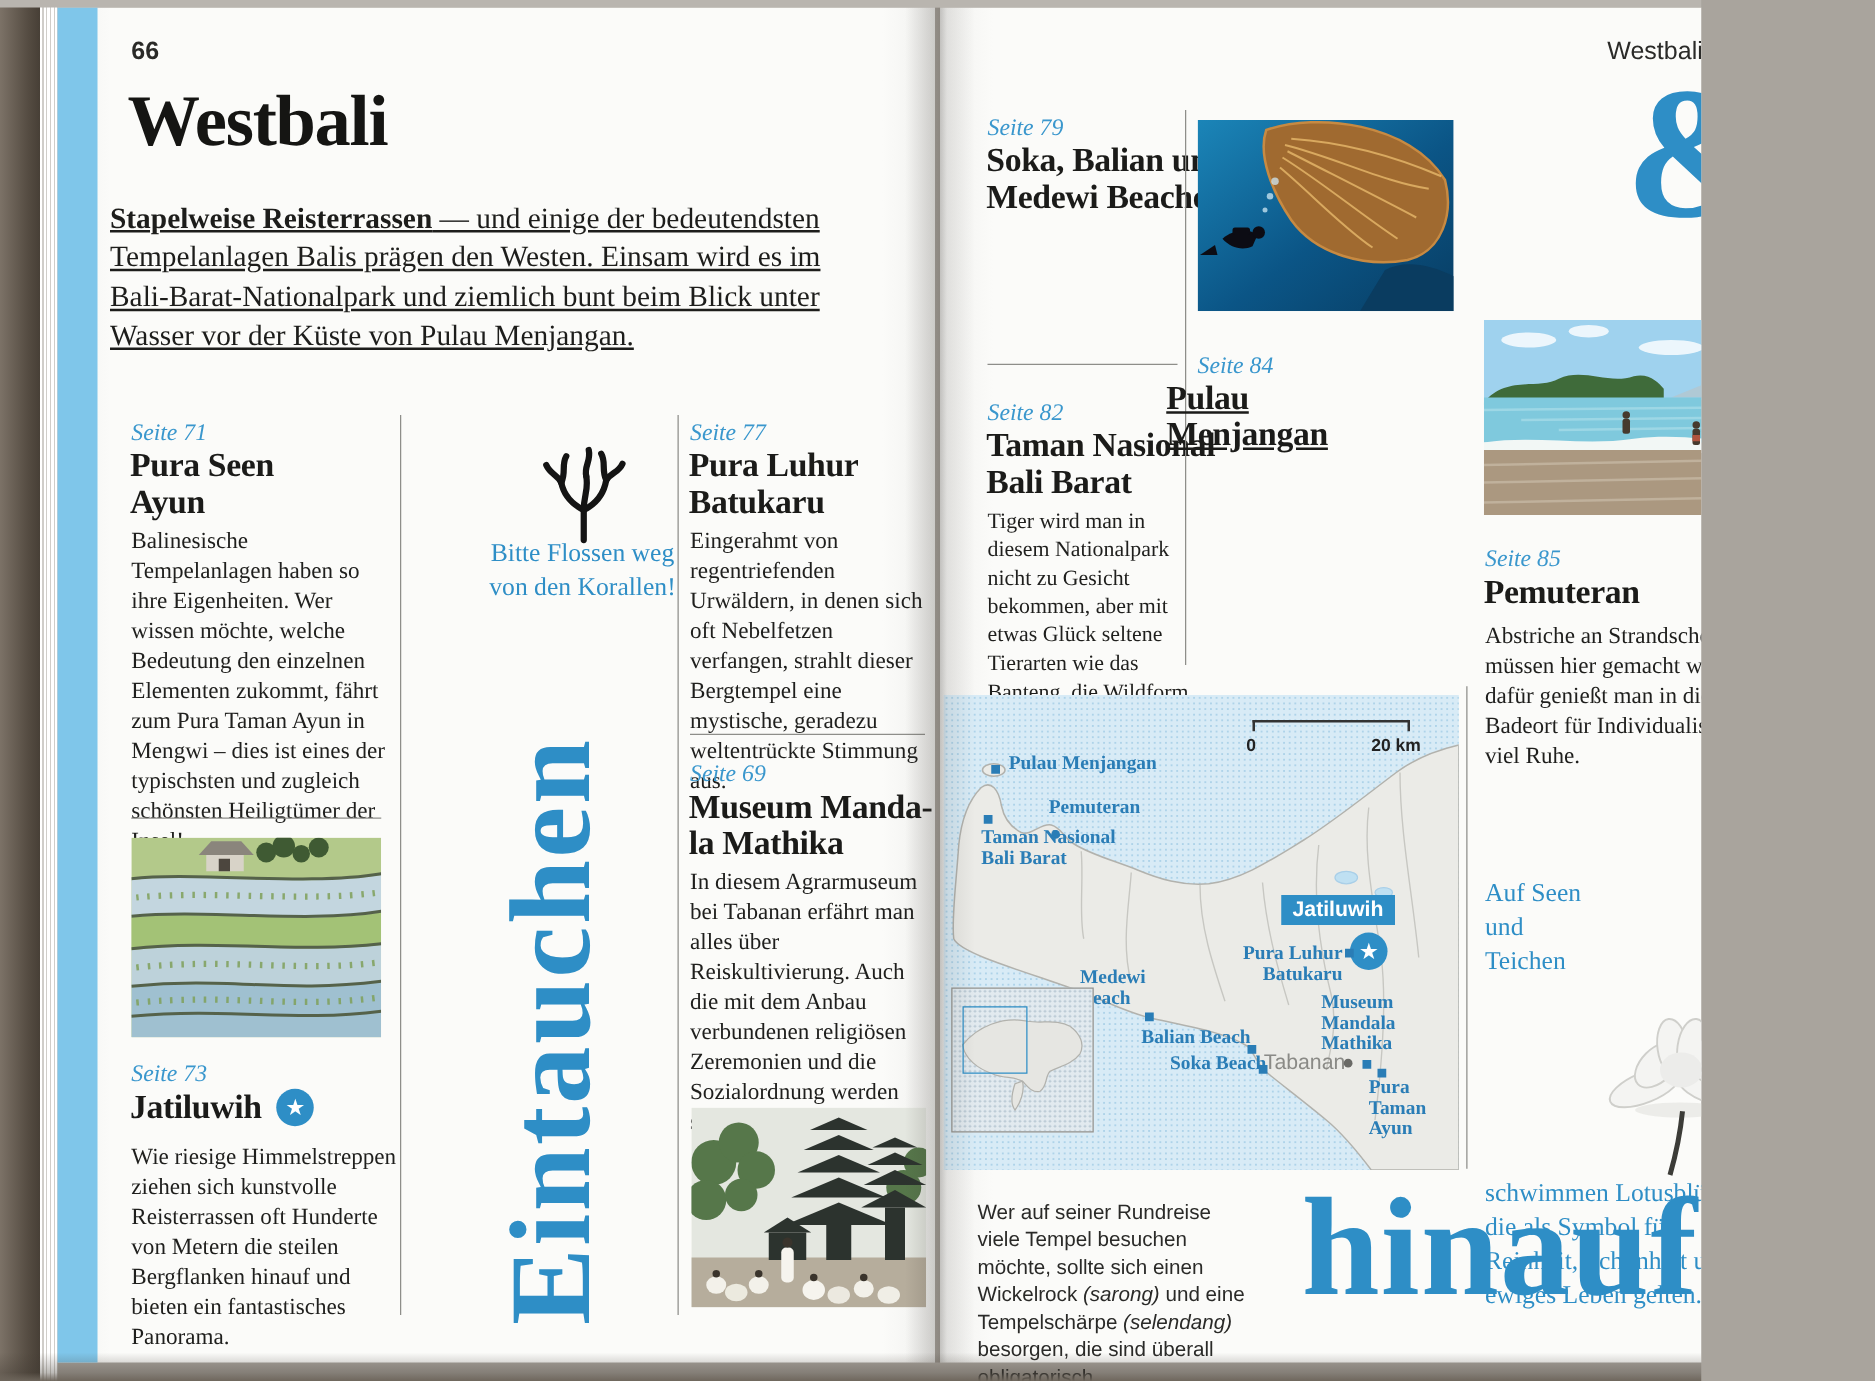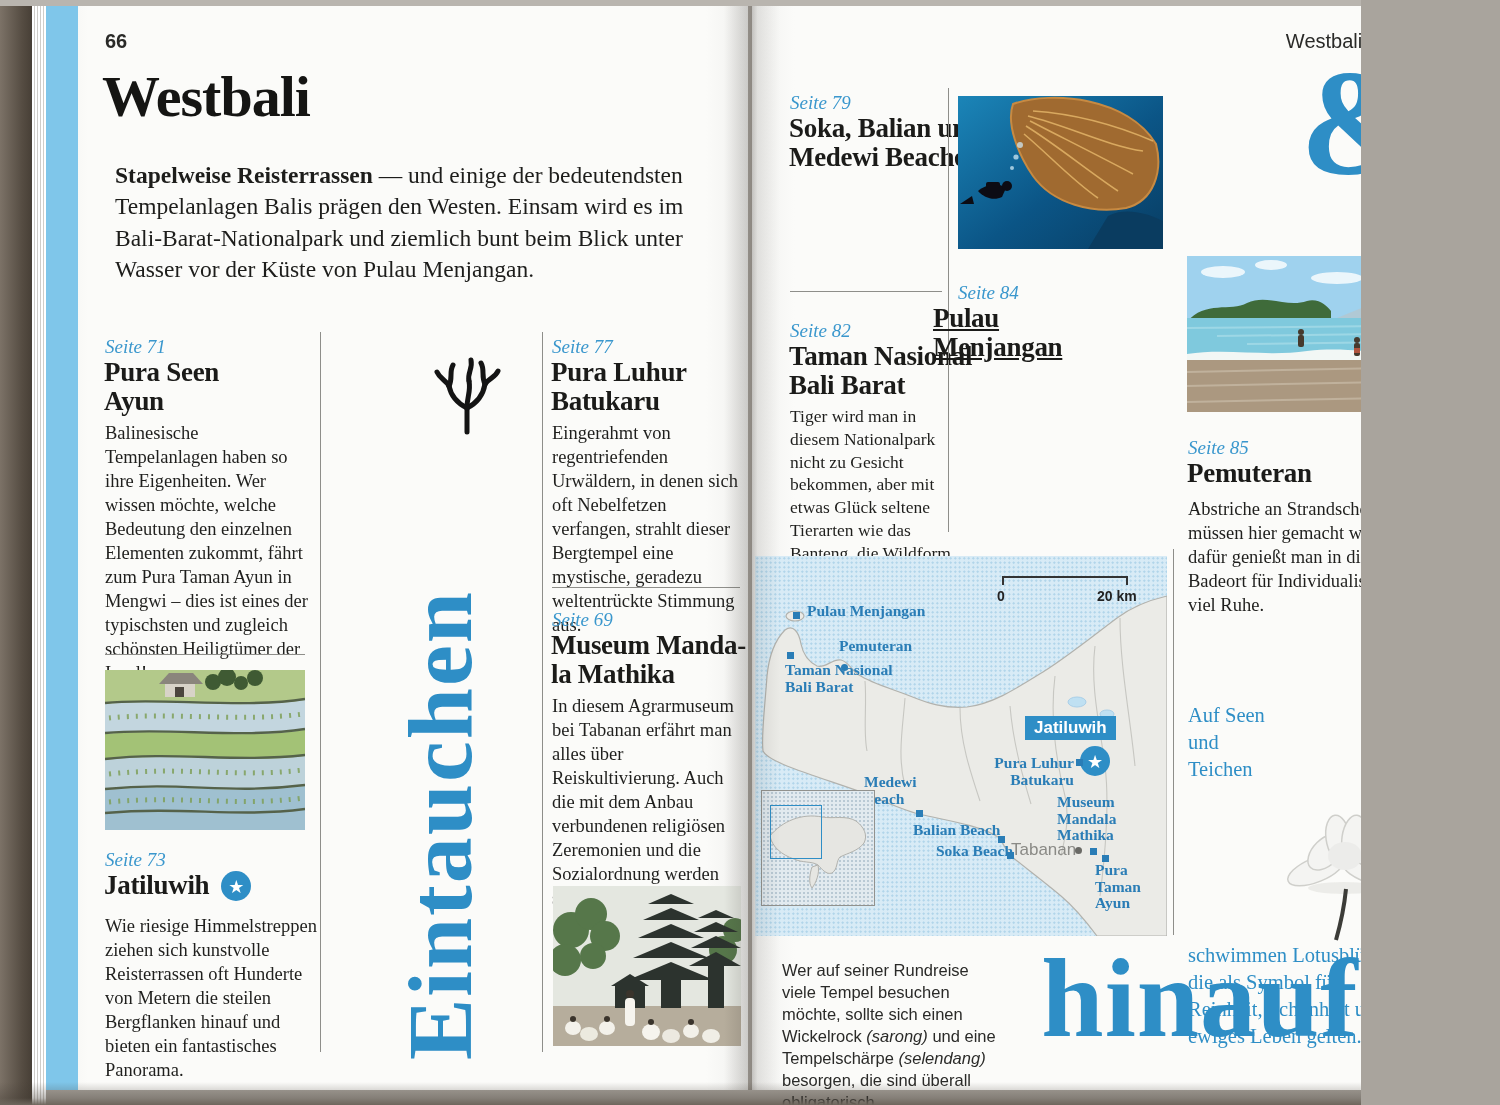--- a/index.html
+++ b/index.html
@@ -54,21 +54,21 @@
   <div class="abs page" style="left:46px;width:702px;"></div>
   <div class="abs page" style="left:752px;width:712px;"></div>
   <div class="abs stack" style="left:1464px;width:26px;"></div>
   <div class="abs" style="left:1490px;top:0;width:10px;height:1105px;background:linear-gradient(90deg,#c4c0ba,#9a948c);"></div>
   <div class="abs blue-strip"></div>
 
   <div class="abs pagenum" style="left:105px;top:30px;">66</div>
 
   <div class="abs big-title" style="left:102px;top:68px;">Westbali</div>
 
-  <div class="abs intro" style="left:115px;top:160px;width:616px;"><b>Stapelweise Reisterrassen</b><span> — und einige der bedeutendsten Tempelanlagen Balis prägen den Westen. Einsam wird es im Bali-Barat-Nationalpark und ziemlich bunt beim Blick unter Wasser vor der Küste von Pulau Menjangan.</span></div>
+  <div class="abs intro" style="left:88px;top:160px;width:616px;text-decoration:underline;"><b>Stapelweise Reisterrassen</b><span> — und einige der bedeutendsten Tempelanlagen Balis prägen den Westen. Einsam wird es im Bali-Barat-Nationalpark und ziemlich bunt beim Blick unter Wasser vor der Küste von Pulau Menjangan.</span></div>
 
   <div class="abs vrule" style="left:320px;top:332px;height:720px;"></div>
   <div class="abs vrule" style="left:542px;top:332px;height:720px;"></div>
 
   <div class="abs seite" style="left:105px;top:336px;">Seite 71</div>
   <div class="abs sec-title" style="left:104px;top:358px;">Pura Seen
 Ayun</div>
   <div class="abs body-txt" style="left:105px;top:421px;width:206px;">Balinesische Tempelanlagen haben so ihre Eigenheiten. Wer wissen möchte, welche Bedeutung den einzelnen Elementen zukommt, fährt zum Pura Taman Ayun in Mengwi – dies ist eines der typischsten und zugleich schönsten Heiligtümer der Insel!</div>
   <div class="abs hrule" style="left:105px;top:654px;width:200px;"></div>
 
@@ -118,20 +118,22 @@
         <path d="M25,38 C22,32 16,31 13,24"></path>
         <path d="M25,38 C29,30 25,24 29,17"></path>
         <path d="M43,60 C53,55 59,48 61,36"></path>
         <path d="M61,36 C65,30 71,30 74,23"></path>
         <path d="M61,36 C57,28 61,22 57,15"></path>
         <path d="M43,60 C43,48 47,44 45,33"></path>
         <path d="M45,33 C43,25 49,21 47,12"></path>
       </g>
     </svg>
   </div>
+  <div class="abs accent-note pre" style="left:360px;top:430px;width:212px;text-align:center;">Bitte Flossen weg
+von den Korallen!</div>
   <div class="abs vertical-word" style="left:394px;top:518px;height:542px;">Eintauchen</div>
 
   <div class="abs seite" style="left:552px;top:336px;">Seite 77</div>
   <div class="abs sec-title" style="left:551px;top:358px;">Pura Luhur
 Batukaru</div>
   <div class="abs body-txt" style="left:552px;top:421px;width:194px;">Eingerahmt von regentriefenden Urwäldern, in denen sich oft Nebelfetzen verfangen, strahlt dieser Bergtempel eine mystische, geradezu weltentrückte Stimmung aus.</div>
   <div class="abs hrule" style="left:552px;top:587px;width:188px;"></div>
 
   <div class="abs seite" style="left:552px;top:609px;">Seite 69</div>
   <div class="abs sec-title" style="left:551px;top:631px;">Museum Manda-

